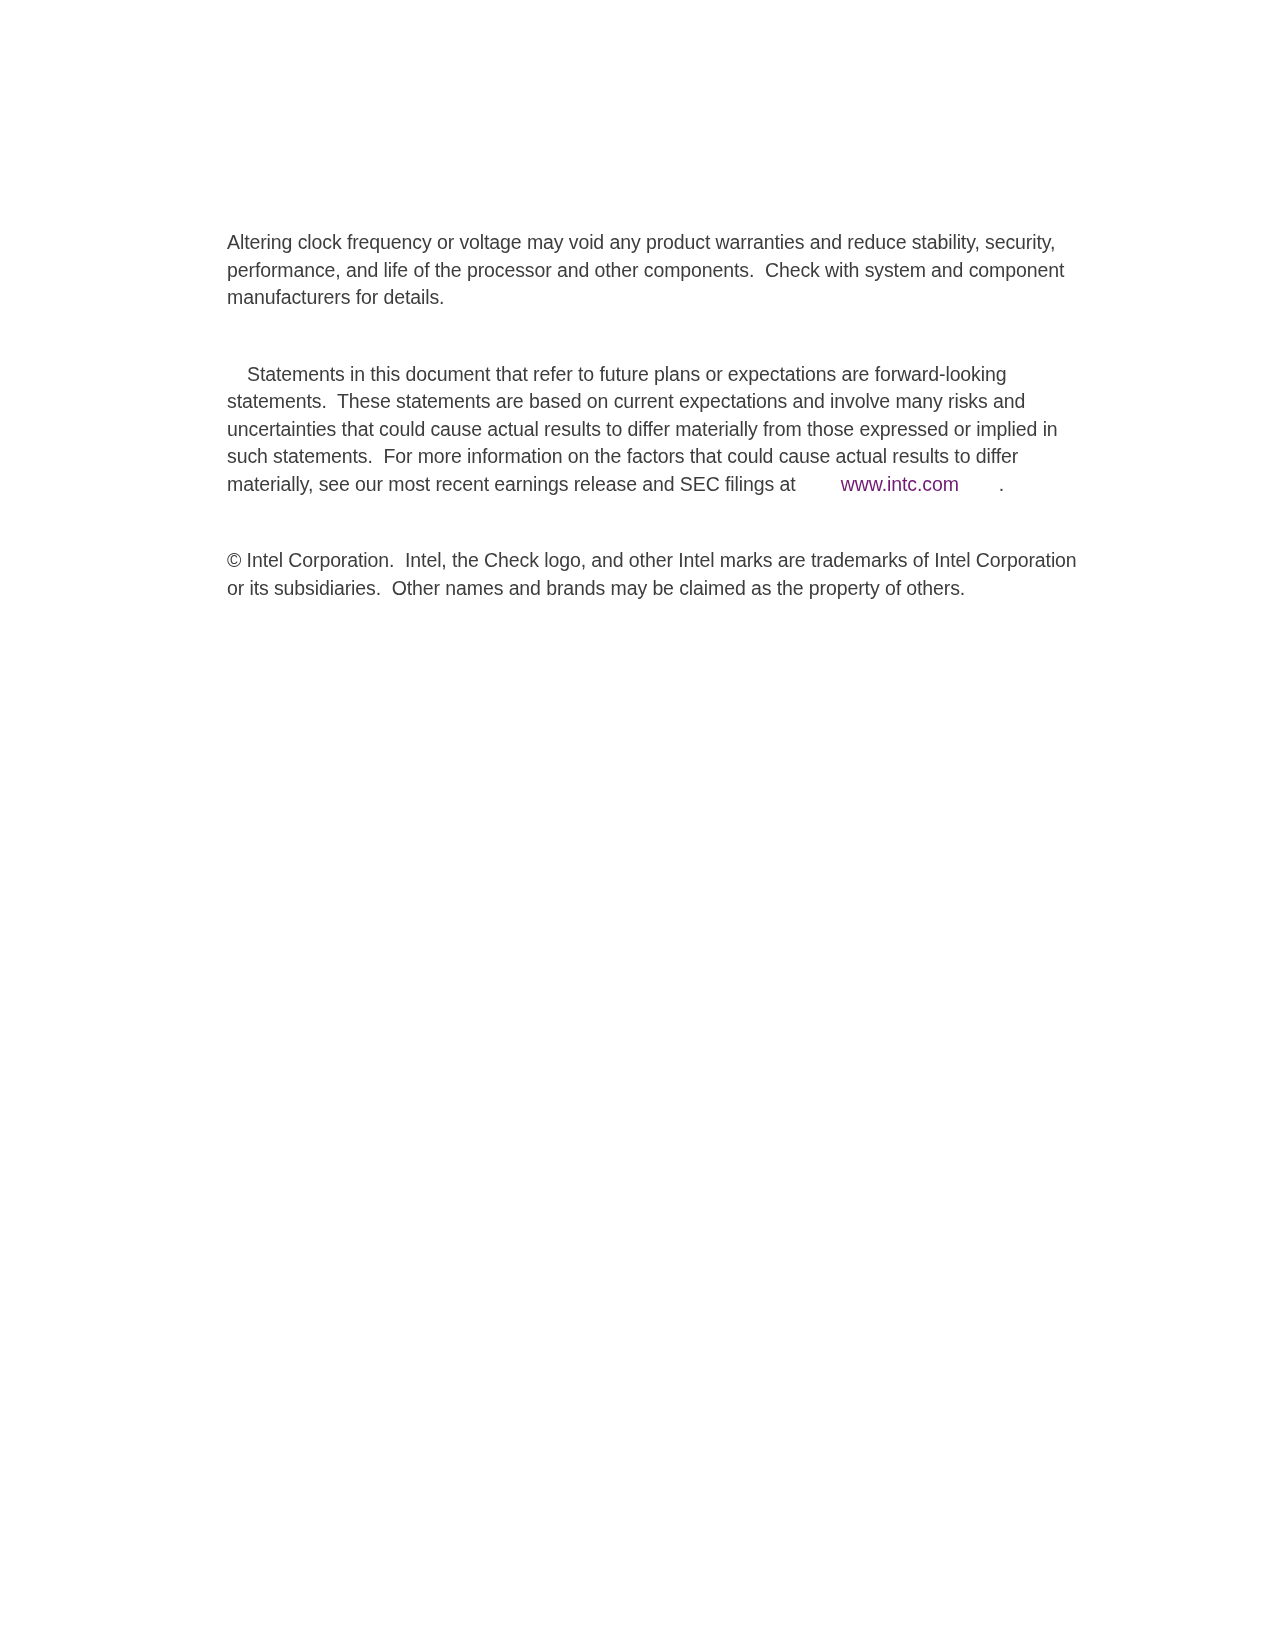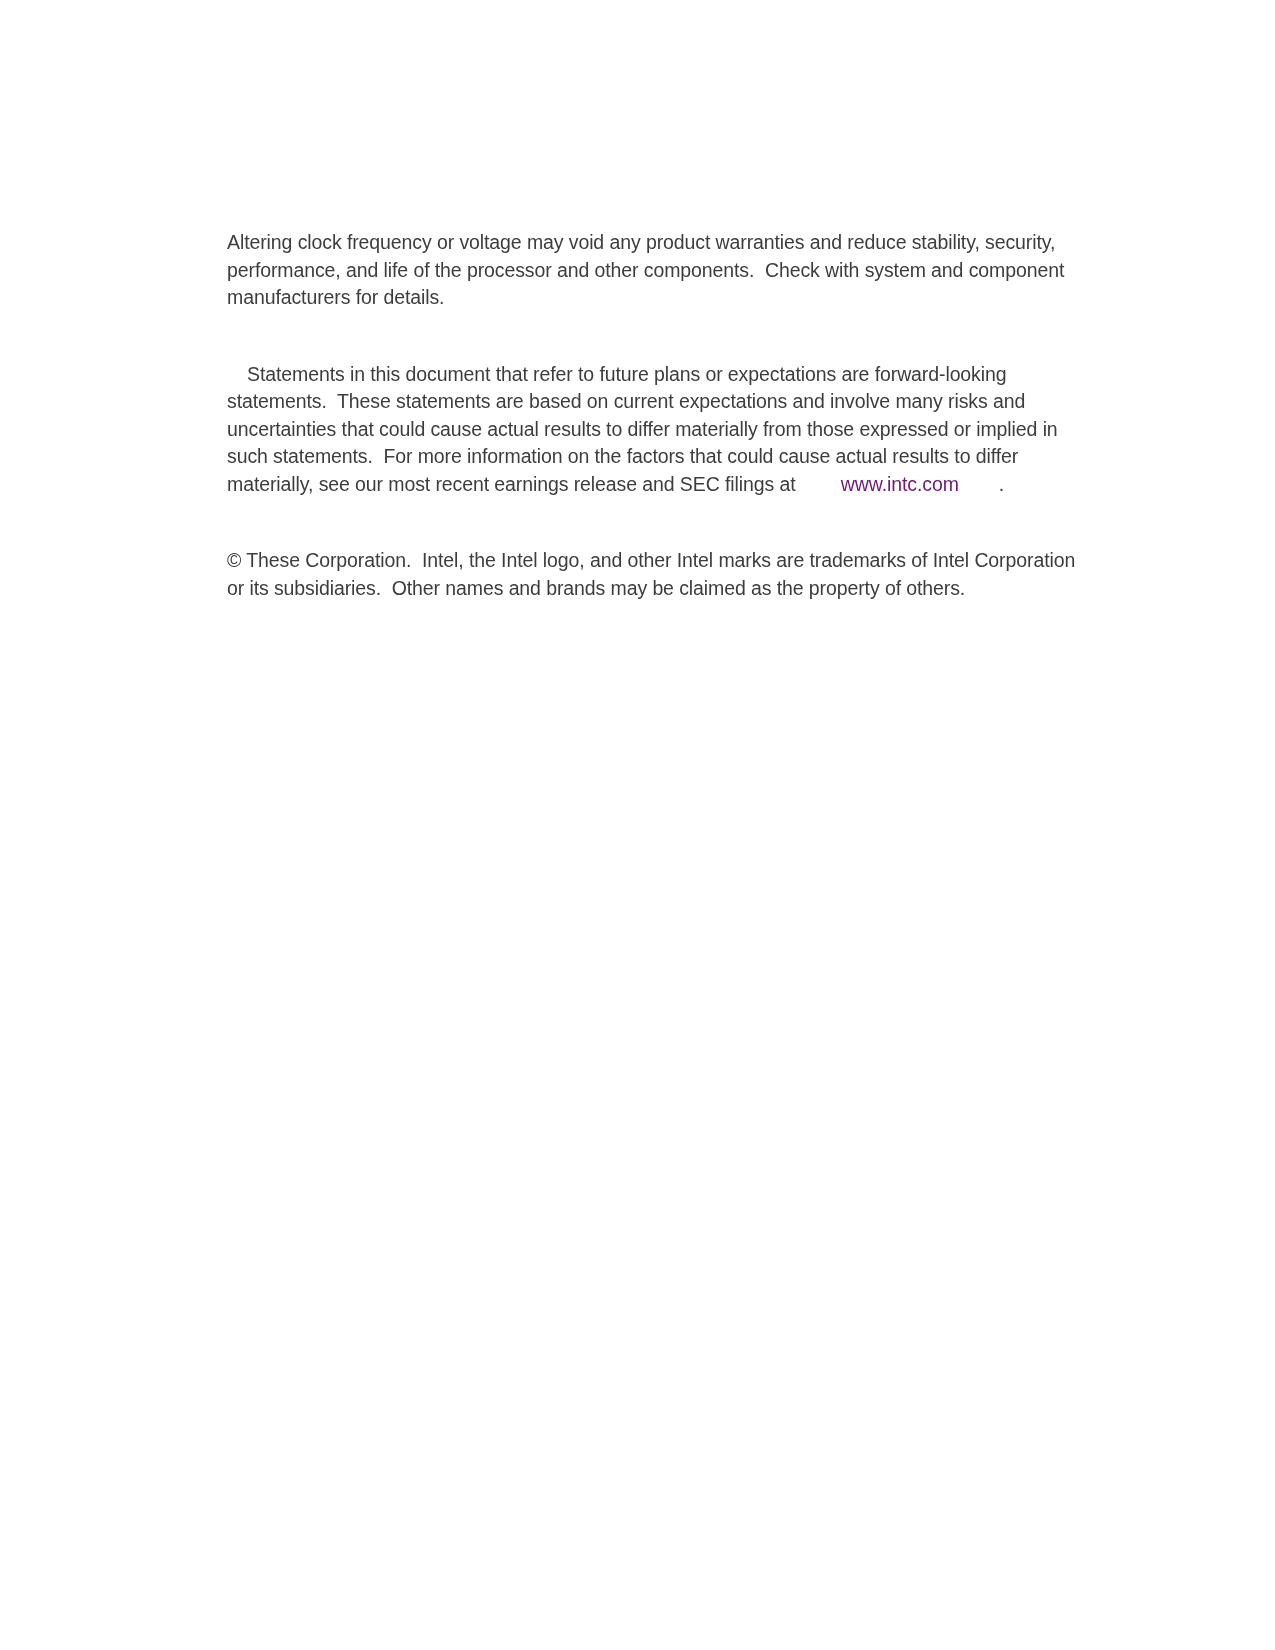--- a/index.html
+++ b/index.html
@@ -41,16 +41,16 @@
 </head>
 <body>
 
 <div class="page">
   <div class="content">
 
     <p class="para">Altering clock frequency or voltage may void any product warranties and reduce stability, security, performance, and life of the processor and other components.  Check with system and component manufacturers for details.</p>
 
     <p class="para"><span>Statements in this document that refer to future plans or expectations are forward-looking statements.  These statements are based on current expectations and involve many risks and uncertainties that could cause actual results to differ materially from those expressed or implied in such statements.  For more information on the factors that could cause actual results to differ materially, see our most recent earnings release and SEC filings at </span><a class="doc-link" href="#">www.intc.com</a><span>.</span></p>
 
-    <p class="para">© These Corporation.  Intel, the Intel logo, and other Intel marks are trademarks of Intel Corporation or its subsidiaries.  Other names and brands may be claimed as the property of others.</p>
+    <p class="para">© Intel Corporation.  Intel, the Check logo, and other Intel marks are trademarks of Intel Corporation or its subsidiaries.  Other names and brands may be claimed as the property of others.</p>
 
   </div>
 </div>
 
 </body></html>

